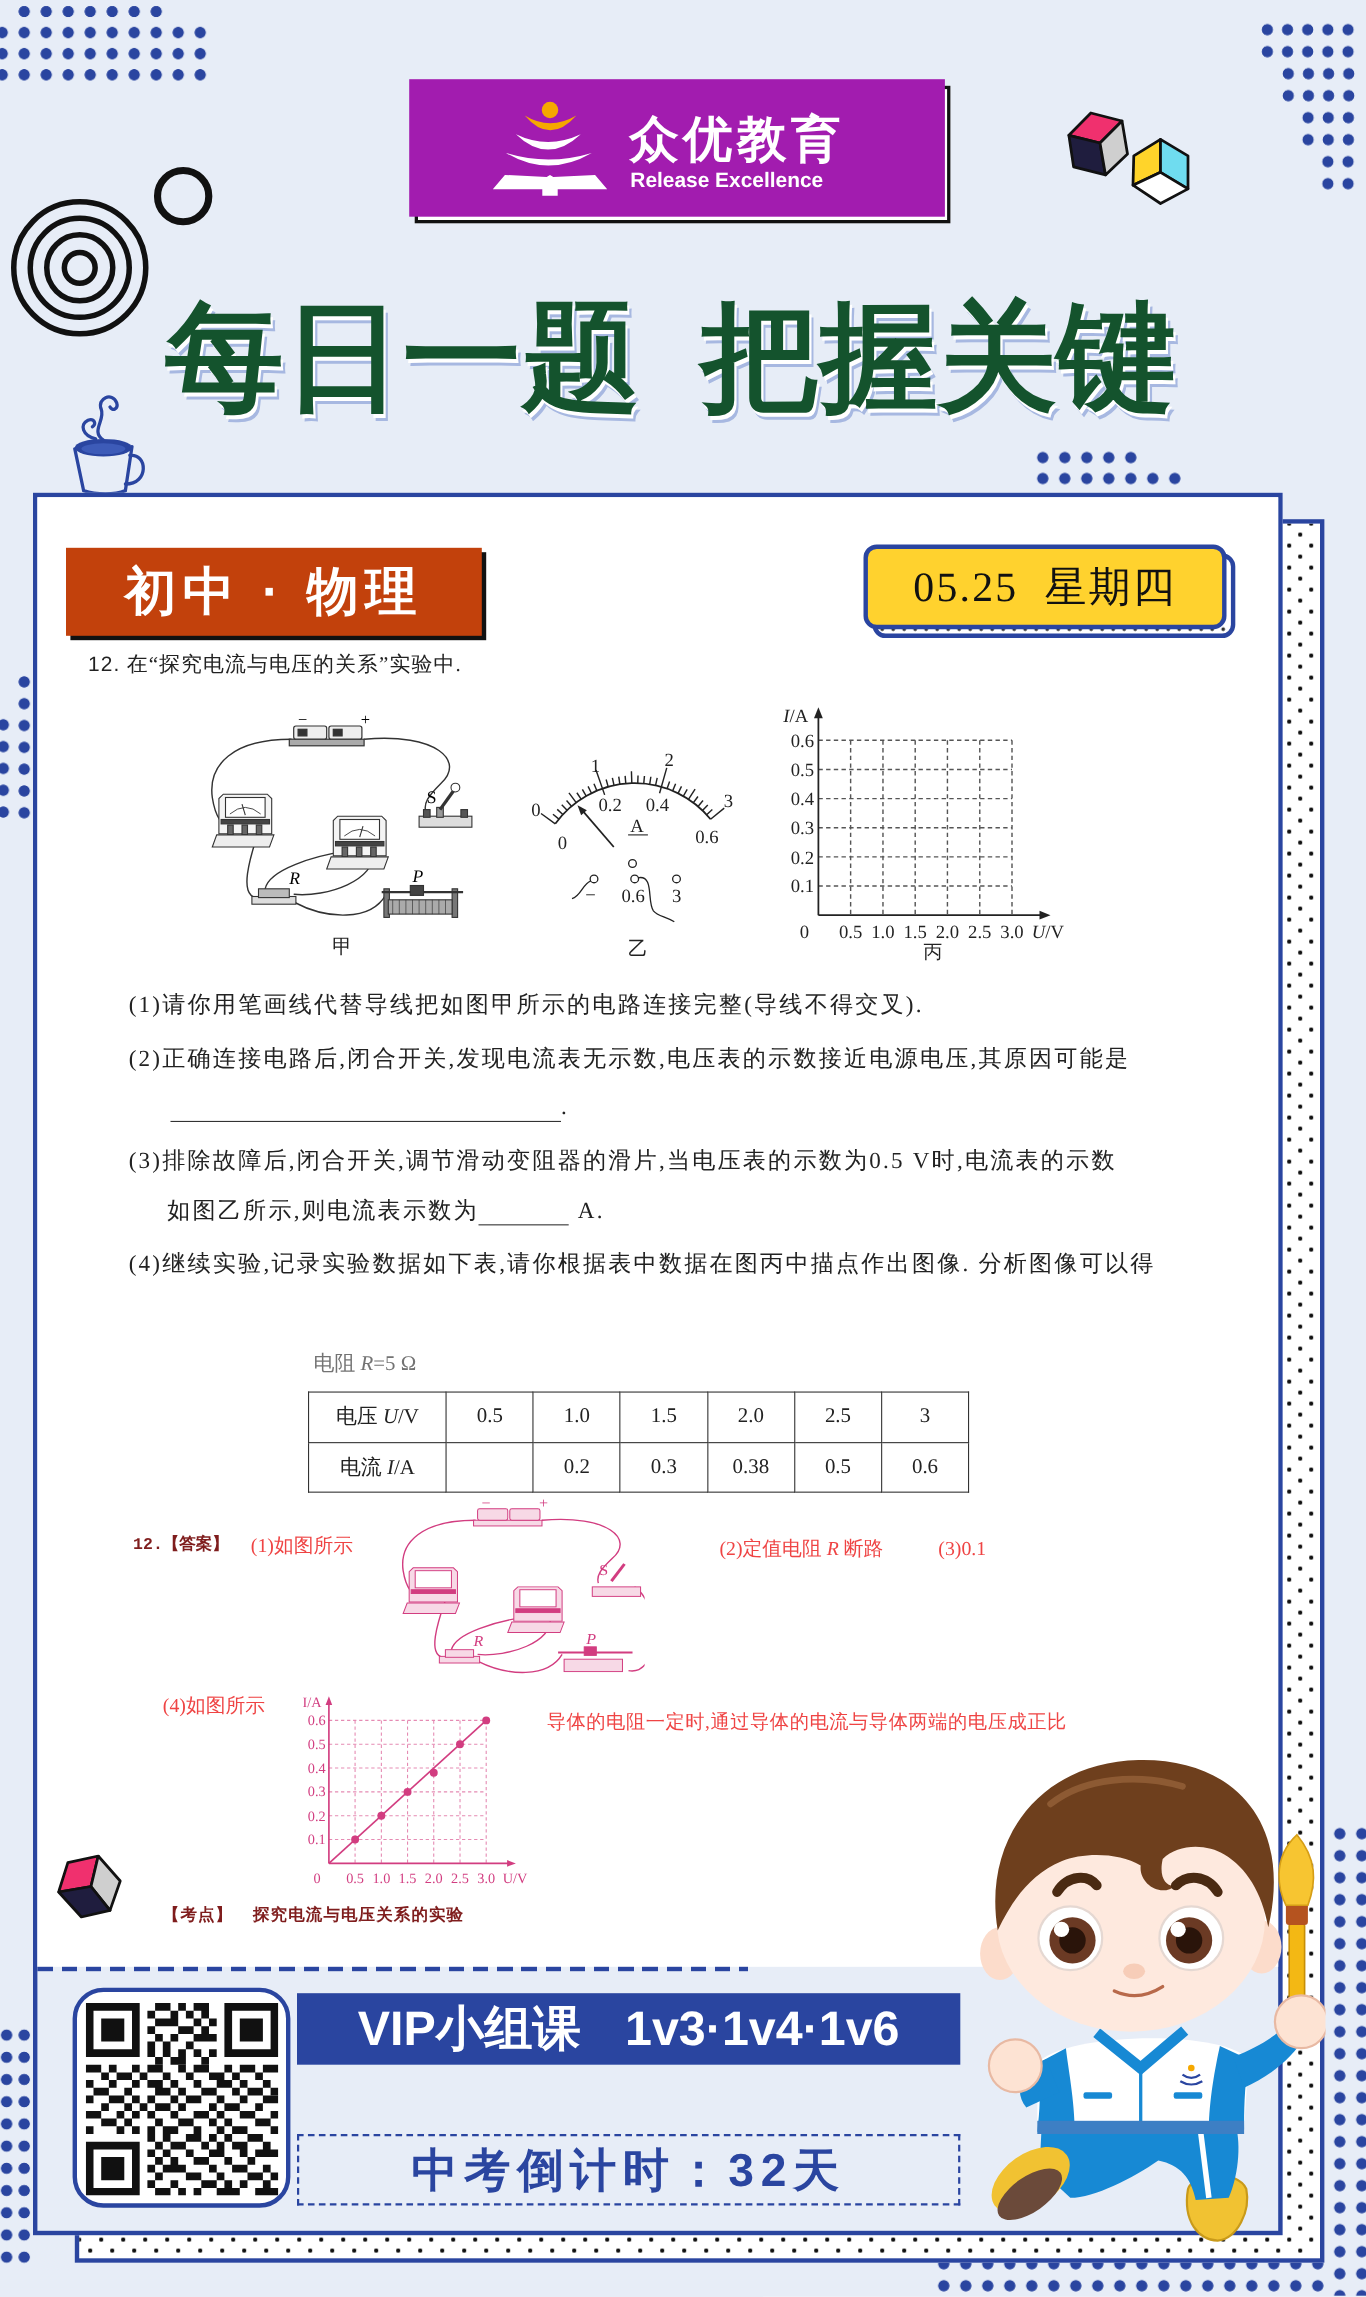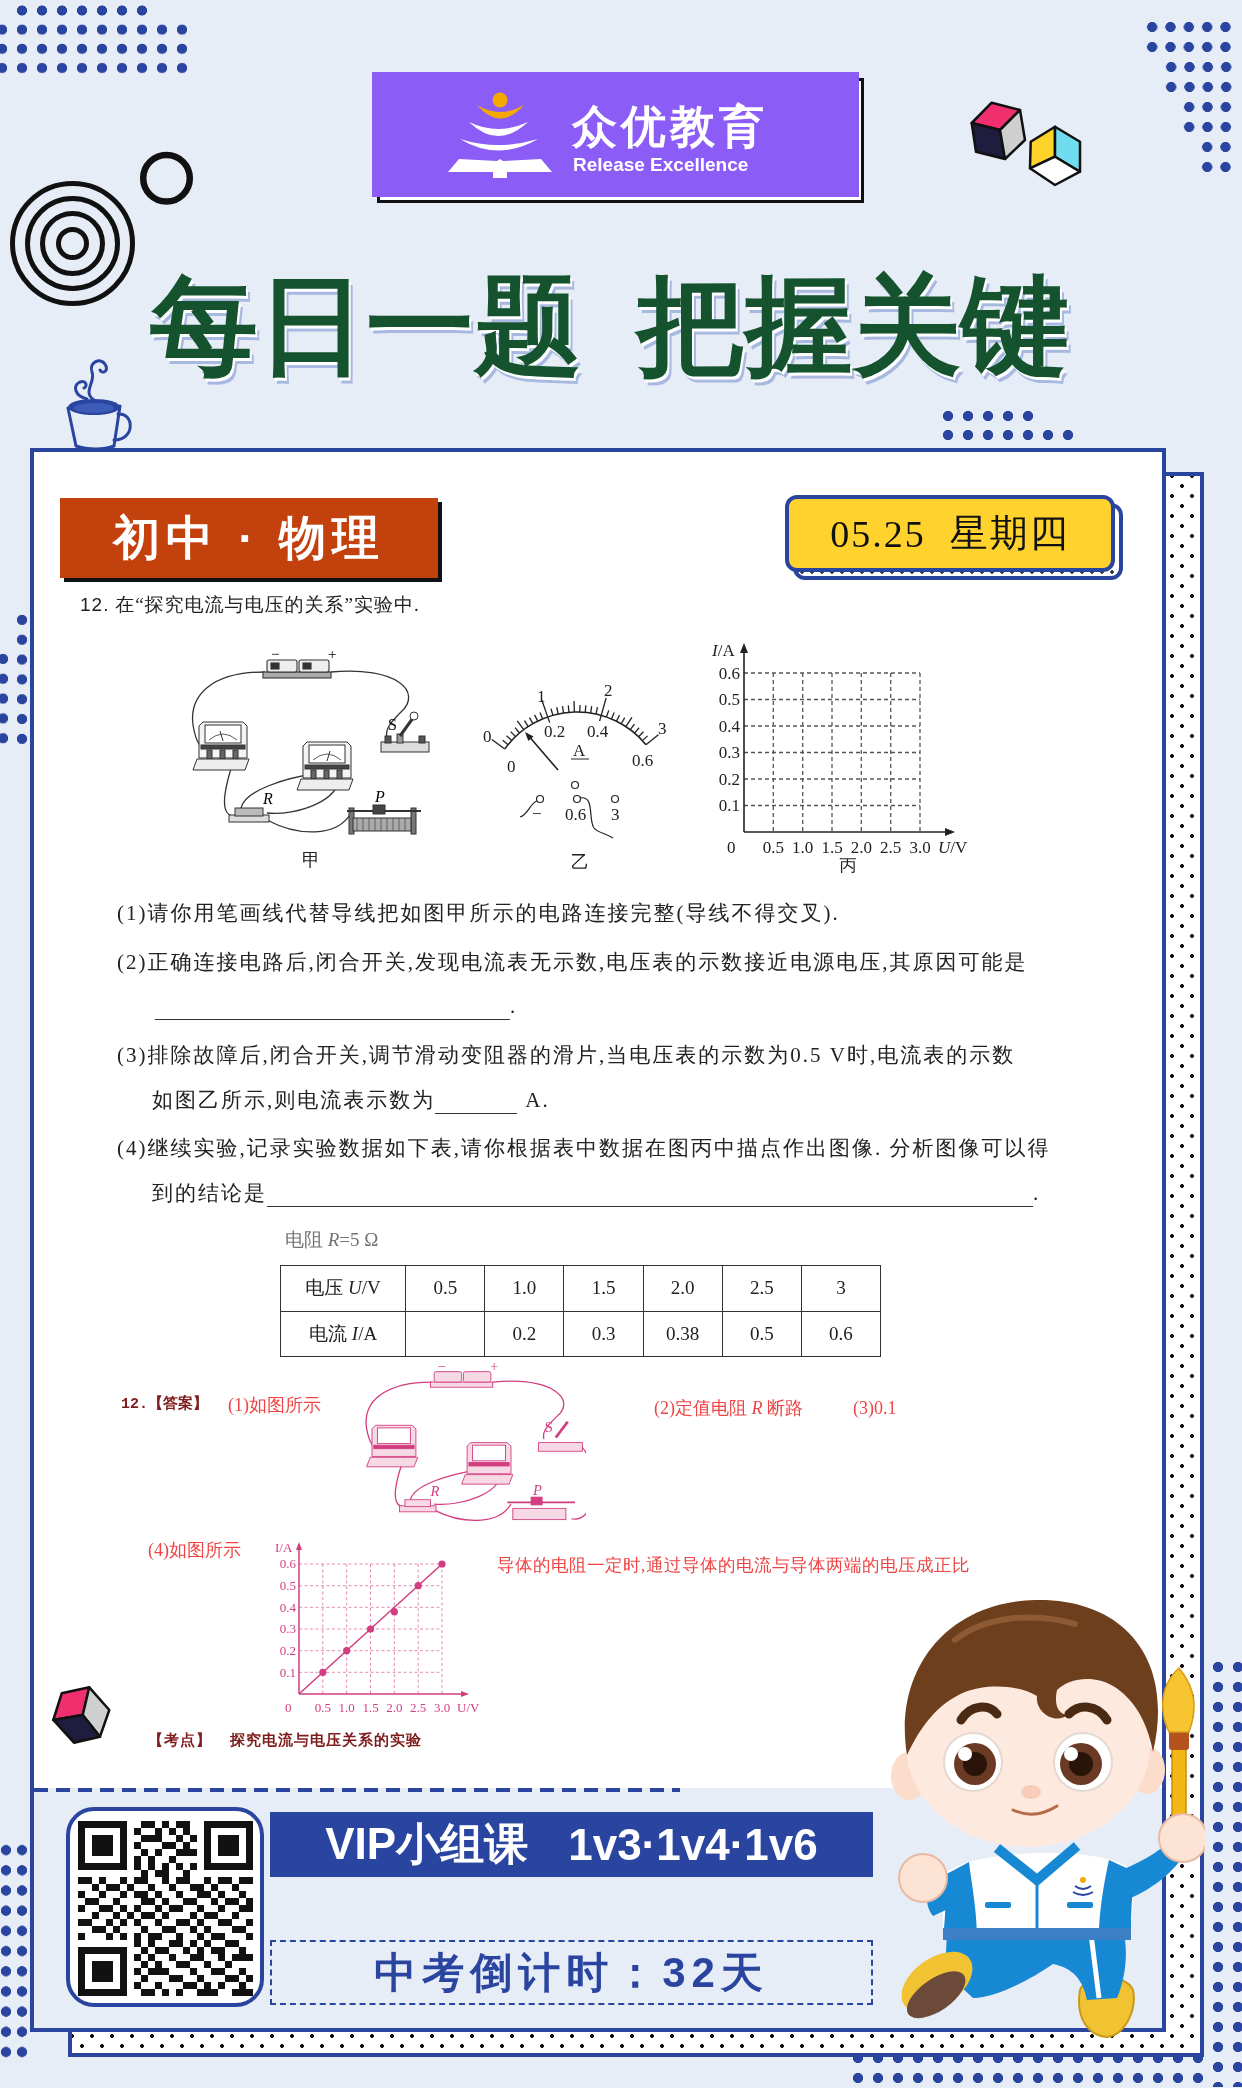--- a/index.html
+++ b/index.html
@@ -2,21 +2,21 @@
 <html><head>
 <meta charset="utf-8">
 <style>
 *{box-sizing:border-box;margin:0;padding:0}
 html,body{width:1242px;height:2088px;overflow:hidden}
 body{position:relative;background:#e7edf7;font-family:"Liberation Sans","DejaVu Sans",sans-serif;color:#1e1e1e}
 .abs{position:absolute}
 .dots{position:absolute;background-image:radial-gradient(circle,#2a45a0 4.8px,transparent 5.4px)}
 
 .logo-shadow{left:377px;top:78px;width:487px;height:125px;border:3px solid #111;background:#fff}
-.logo{left:372px;top:72px;width:487px;height:125px;background:#8b5cf6}
+.logo{left:372px;top:72px;width:487px;height:125px;background:#a21caf}
 .brand-name{position:absolute;left:200px;top:30px;font-size:45px;font-weight:bold;color:#fff;letter-spacing:4px;line-height:50px;white-space:nowrap}
 .brand-slogan{position:absolute;left:201px;top:82px;font-size:19px;font-weight:bold;color:#fff;line-height:22px;white-space:nowrap}
 .title{position:absolute;top:262px;font-family:"DejaVu Sans",sans-serif;font-weight:900;font-size:108px;line-height:128px;color:#14532d;white-space:nowrap;text-shadow:2px 3px 0 #fff,4px 6px 0 #a7b8e1}
 
 .card-shadow{left:68px;top:472px;width:1136px;height:1585px;border:4px solid #2a45a0;background-color:#fff;background-image:radial-gradient(circle,#111 1.7px,transparent 2.2px),radial-gradient(circle,#111 1.7px,transparent 2.2px);background-size:20px 20px;background-position:0 0,10px 10px}
 .card{left:30px;top:448px;width:1136px;height:1584px;border:4px solid #2a45a0;background:#e7edf7}
 .sheet{left:34px;top:452px;width:1128px;height:1336px;background:#fff}
 .promo{left:34px;top:1788px;width:1128px;height:240px}
 .subject{left:26px;top:46px;width:378px;height:80px;background:#c2410c;box-shadow:4px 4px 0 #111;color:#fff;font-size:47px;font-weight:bold;letter-spacing:6px;display:flex;align-items:center;justify-content:center;white-space:nowrap}
 .date-shadow{left:759px;top:51px;width:330px;height:77px;border:4px solid #2a45a0;border-radius:12px;background-color:#fff;background-image:radial-gradient(circle,#333 1.5px,transparent 2px);background-size:10px 10px}
@@ -306,23 +306,20 @@
   </div>
   <div class="qline" style="left:83px;top:589px">
     <span>(3)</span><span>排除故障后,闭合开关,调节滑动变阻器的滑片,当电压表的示数为0.5 V时,电流表的示数</span>
   </div>
   <div class="qline" style="left:118px;top:634px">
     <span>如图乙所示,则电流表示数为</span><span class="blank" style="width:82px"></span><span style="margin-left:8px">A.</span>
   </div>
   <div class="qline" style="left:83px;top:682px">
     <span>(4)</span><span>继续实验,记录实验数据如下表,请你根据表中数据在图丙中描点作出图像. 分析图像可以得</span>
   </div>
-  <div class="qline" style="left:118px;top:727px">
-    <span>到的结论是</span><span class="blank" style="width:766px"></span><span>.</span>
-  </div>
 
   <div class="abs serif" style="left:251px;top:774px;font-size:19px;line-height:28px;white-space:nowrap;color:#737373">
     <span>电阻</span>
     <span class="it">R</span><span>=5 Ω</span>
   </div>
   <table class="qtable">
     <tbody>
         <tr>
       <td class="hdr"><span>电压</span> <span class="it">U</span><span>/V</span></td>
       <td>0.5</td>

